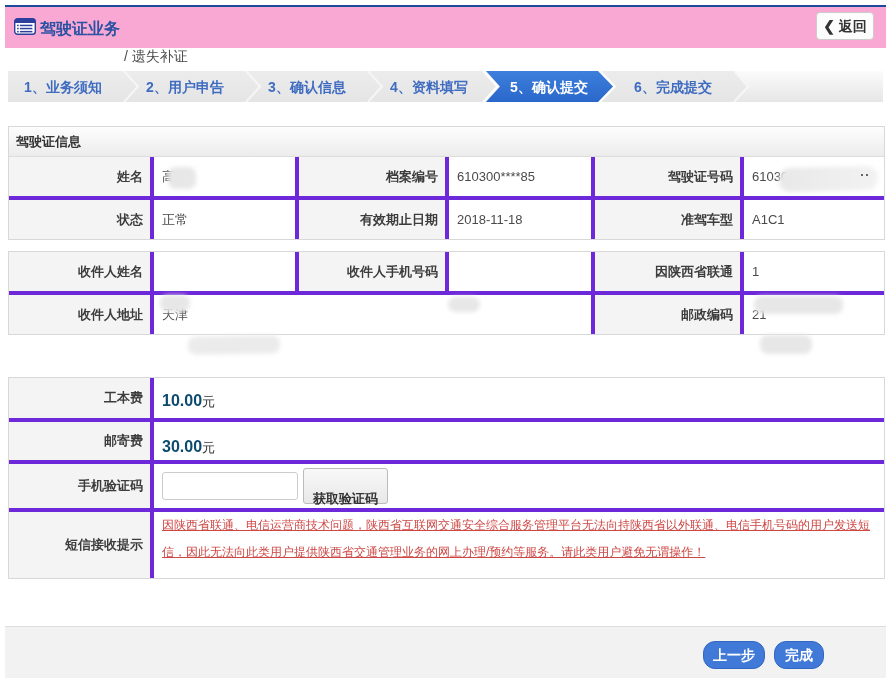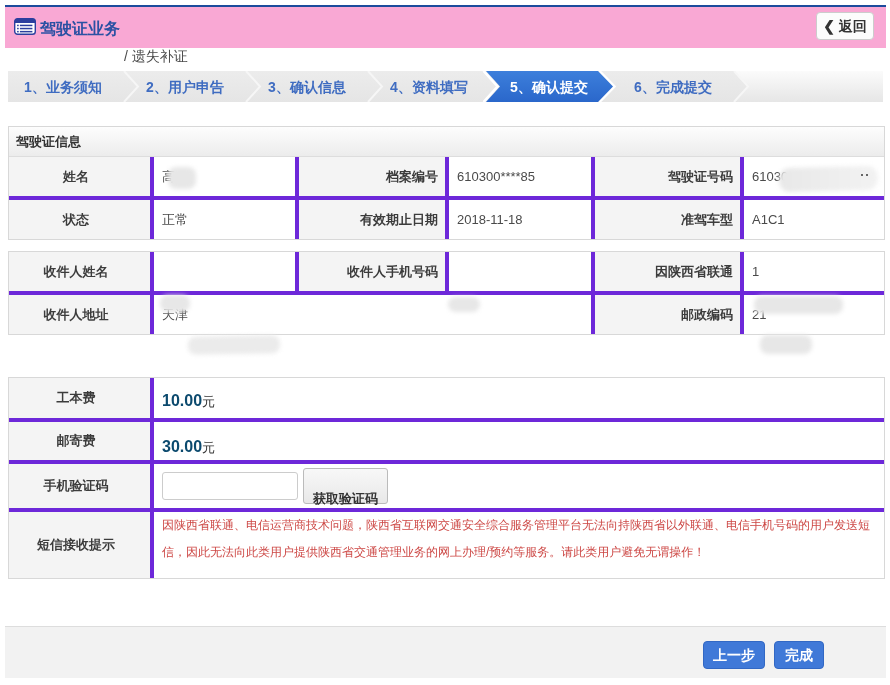--- a/index.html
+++ b/index.html
@@ -17,42 +17,42 @@
 .steps { position:absolute; left:8px; top:71px; width:875px; height:31px; }
 
 
 .sec { position:absolute; left:8px; width:877px; border:1px solid #d8d8d8; }
 .sec-h { height:30px; background:linear-gradient(#fdfdfd,#ececec); border-bottom:1px solid #ddd; font-size:13px; font-weight:bold; color:#333; line-height:30px; padding-left:7px; }
 table.tbl { width:100%; border-collapse:collapse; table-layout:fixed; }
 .tbl td { border:4px solid #6d28d9; height:41px; font-size:13px; vertical-align:middle; }
 .tbl td.lb { background:#f4f4f4; text-align:right; padding-right:7px; color:#3c3c3c; font-weight:bold; }
 .tbl td.vl { background:#fff; padding-left:8px; color:#4a4a4a; }
 .tbl tr:first-child td { border-top:none; }
-.tbl td:first-child { border-left:none;text-align:center; }
+.tbl td:first-child { border-left:none; }
 .tbl td:last-child { border-right:none; }
 .tbl tr:last-child td { border-bottom:none; }
 
 #sec1 { top:126px; }
 #sec2 { top:251px; }
 #sec3 { top:377px; }
 
 .red-b { color:#0c4a6e; font-weight:bold; font-size:16px; }
 .yuan { color:#333; font-size:13px; font-weight:normal; }
-.tbl td.tip { color:#cd4845; font-size:12px; padding:0 0 0 8px; vertical-align:top; }
+.tbl td.tip { color:#cd4845; font-size:12px; padding:0 0 0 8px; vertical-align:top;text-decoration:underline; }
 .tl { white-space:nowrap; overflow:hidden; line-height:27px; height:27px; font-size:12px; }
 
 .inp { display:inline-block; width:136px; height:28px; background:#fff; border:1px solid #ccc; border-radius:3px; vertical-align:middle; }
 .btn-code { display:inline-block; height:28px; margin-left:5px; padding:17px 9px; background:linear-gradient(#f8f8f8,#e8e8e8); border:1px solid #bbb; border-radius:3px; font-size:13px; font-weight:bold; color:#333; line-height:26px; vertical-align:middle; }
 
 
 .blob { position:absolute; background:#e7e7e7; border-radius:8px; filter:blur(2px); }
 
 
 .foot { position:absolute; left:5px; top:626px; width:881px; height:52px; background:#f2f2f2; border-top:1px solid #ddd; }
-.btn-blue { position:absolute; top:14px; height:28px; background:#4079d8; border:1px solid #3268c4; border-radius:4px; color:#fff; font-size:14px; font-weight:bold; text-align:center; line-height:26px; }
+.btn-blue { position:absolute; top:14px; height:28px; background:#4079d8; border:1px solid #3268c4; border-radius:12px; color:#fff; font-size:14px; font-weight:bold; text-align:center; line-height:26px; }
 </style>
 </head>
 <body>
 <div class="page">
 
   <div class="hdr">
     <svg class="hdr-icon" width="22" height="17" viewBox="0 0 22 17">
       <rect x="0.7" y="0.7" width="20.6" height="15.6" rx="2.8" fill="#fff" stroke="#2c3f9e" stroke-width="1.4"></rect>
       <path d="M0.7 3.5 q0-2.8 2.8-2.8 h15 q2.8 0 2.8 2.8 v1.4 H0.7 Z" fill="#2c3f9e"></path>
       <g fill="#2c3f9e">

